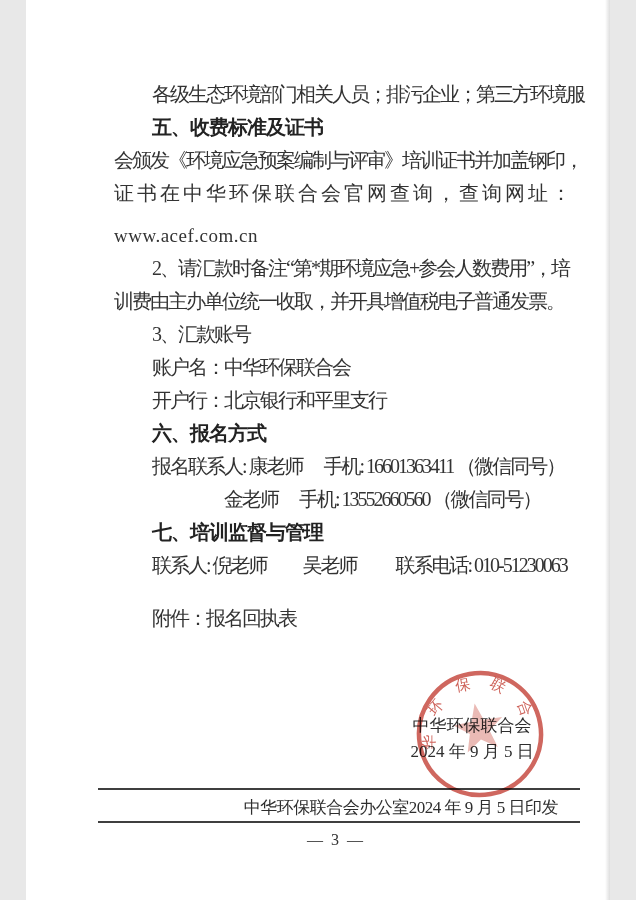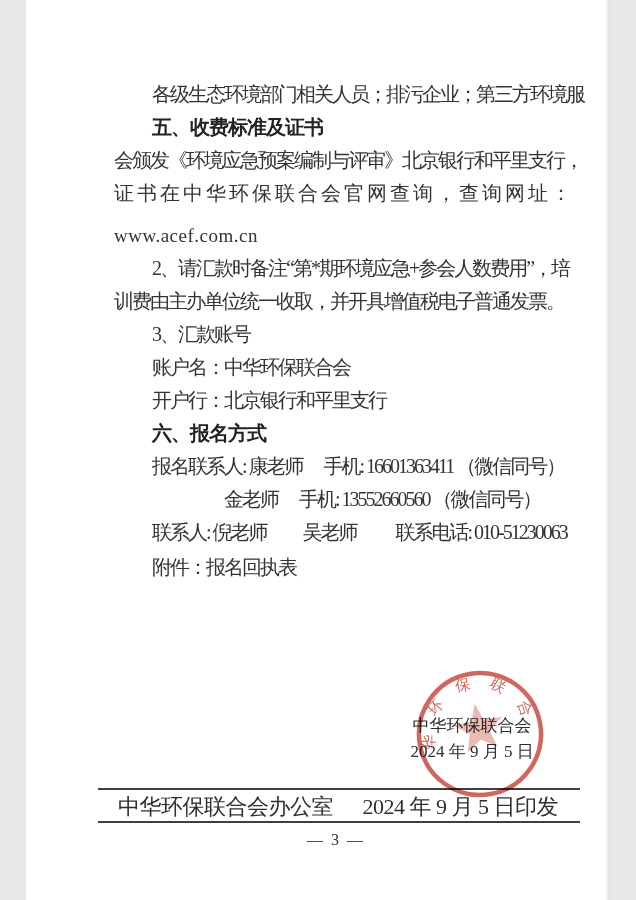--- a/index.html
+++ b/index.html
@@ -15,72 +15,73 @@
   }
   .doc-body { position:absolute; left:88px; top:78px; width:472px; }
   .line {
     height:33px; line-height:33px; font-size:20px;
     letter-spacing:-2px; white-space:pre; color:#333333;
   }
   .line.indent  { padding-left:38px; }
   .line.indent2 { padding-left:110px; }
   .line.heading { font-weight:bold; color:#222222; letter-spacing:-1px; }
   .line.spread  { letter-spacing:3px; }
-  .line.gap-before { margin-top:2px; }
+  .line.gap-before { margin-top:20px; }
   .line.latin { letter-spacing:0.5px; font-size:19px;margin-top:9px; }
 
   .signature {
     position:absolute; left:376px; top:713px; width:140px;
     text-align:center; z-index:2;
   }
   .signature .sig-line { font-size:17px; line-height:26px; letter-spacing:0; white-space:pre; color:#2e2e2e; }
 
   .seal {
     position:absolute; left:381px; top:661px; width:146px; height:146px;
     z-index:3; mix-blend-mode:multiply; transform:rotate(-10deg);
   }
 
   .footer-rule-top {
     position:absolute; left:72px; top:788px; width:482px; height:0;
     border-top:2px solid #3f3f3f;
   }
   .footer-row {
     position:absolute; left:72px; top:792px; width:482px; height:30px;
-    display:flex; justify-content:space-between; align-items:center;
+    display:flex; justify-content:flex-end; align-items:center;
     box-sizing:border-box; padding:0 22px 0 20px;
-    font-size:22px; letter-spacing:-0.5px; white-space:pre; color:#2e2e2e;
+    font-size:17px; letter-spacing:-0.5px; white-space:pre; color:#2e2e2e;
   }
   .footer-rule-bottom {
     position:absolute; left:72px; top:821px; width:482px; height:0;
     border-top:2px solid #3f3f3f;
   }
   .page-number {
     position:absolute; left:0; top:831px; width:620px; text-align:center;
     font-size:16px; letter-spacing:2px; color:#333;
   }
 </style>
 </head>
 <body>
 
 <div class="page">
 
   <div class="doc-body">
       <div class="line indent">各级生态环境部门相关人员；排污企业；第三方环境服</div>
       <div class="line indent heading">五、收费标准及证书</div>
-      <div class="line ">会颁发《环境应急预案编制与评审》北京银行和平里支行，</div>
+      <div class="line ">会颁发《环境应急预案编制与评审》培训证书并加盖钢印，</div>
       <div class="line spread">证书在中华环保联合会官网查询，查询网址：</div>
       <div class="line latin">www.acef.com.cn</div>
       <div class="line indent">2、请汇款时备注“第*期环境应急+参会人数费用”，培</div>
       <div class="line ">训费由主办单位统一收取，并开具增值税电子普通发票。</div>
       <div class="line indent">3、汇款账号</div>
       <div class="line indent">账户名：中华环保联合会</div>
       <div class="line indent">开户行：北京银行和平里支行</div>
       <div class="line indent heading">六、报名方式</div>
       <div class="line indent">报名联系人: 康老师　 手机: 16601363411 （微信同号）</div>
       <div class="line indent2">金老师　 手机: 13552660560 （微信同号）</div>
+      <div class="line indent heading">七、培训监督与管理</div>
       <div class="line indent">联系人: 倪老师　　吴老师　　 联系电话: 010-51230063</div>
       <div class="line indent gap-before">附件：报名回执表</div>
     </div>
 
   <div class="signature">
     <div class="sig-line">中华环保联合会</div>
     <div class="sig-line">2024 年 9 月 5 日</div>
   </div>
 
   <svg class="seal" viewBox="0 0 146 146">

